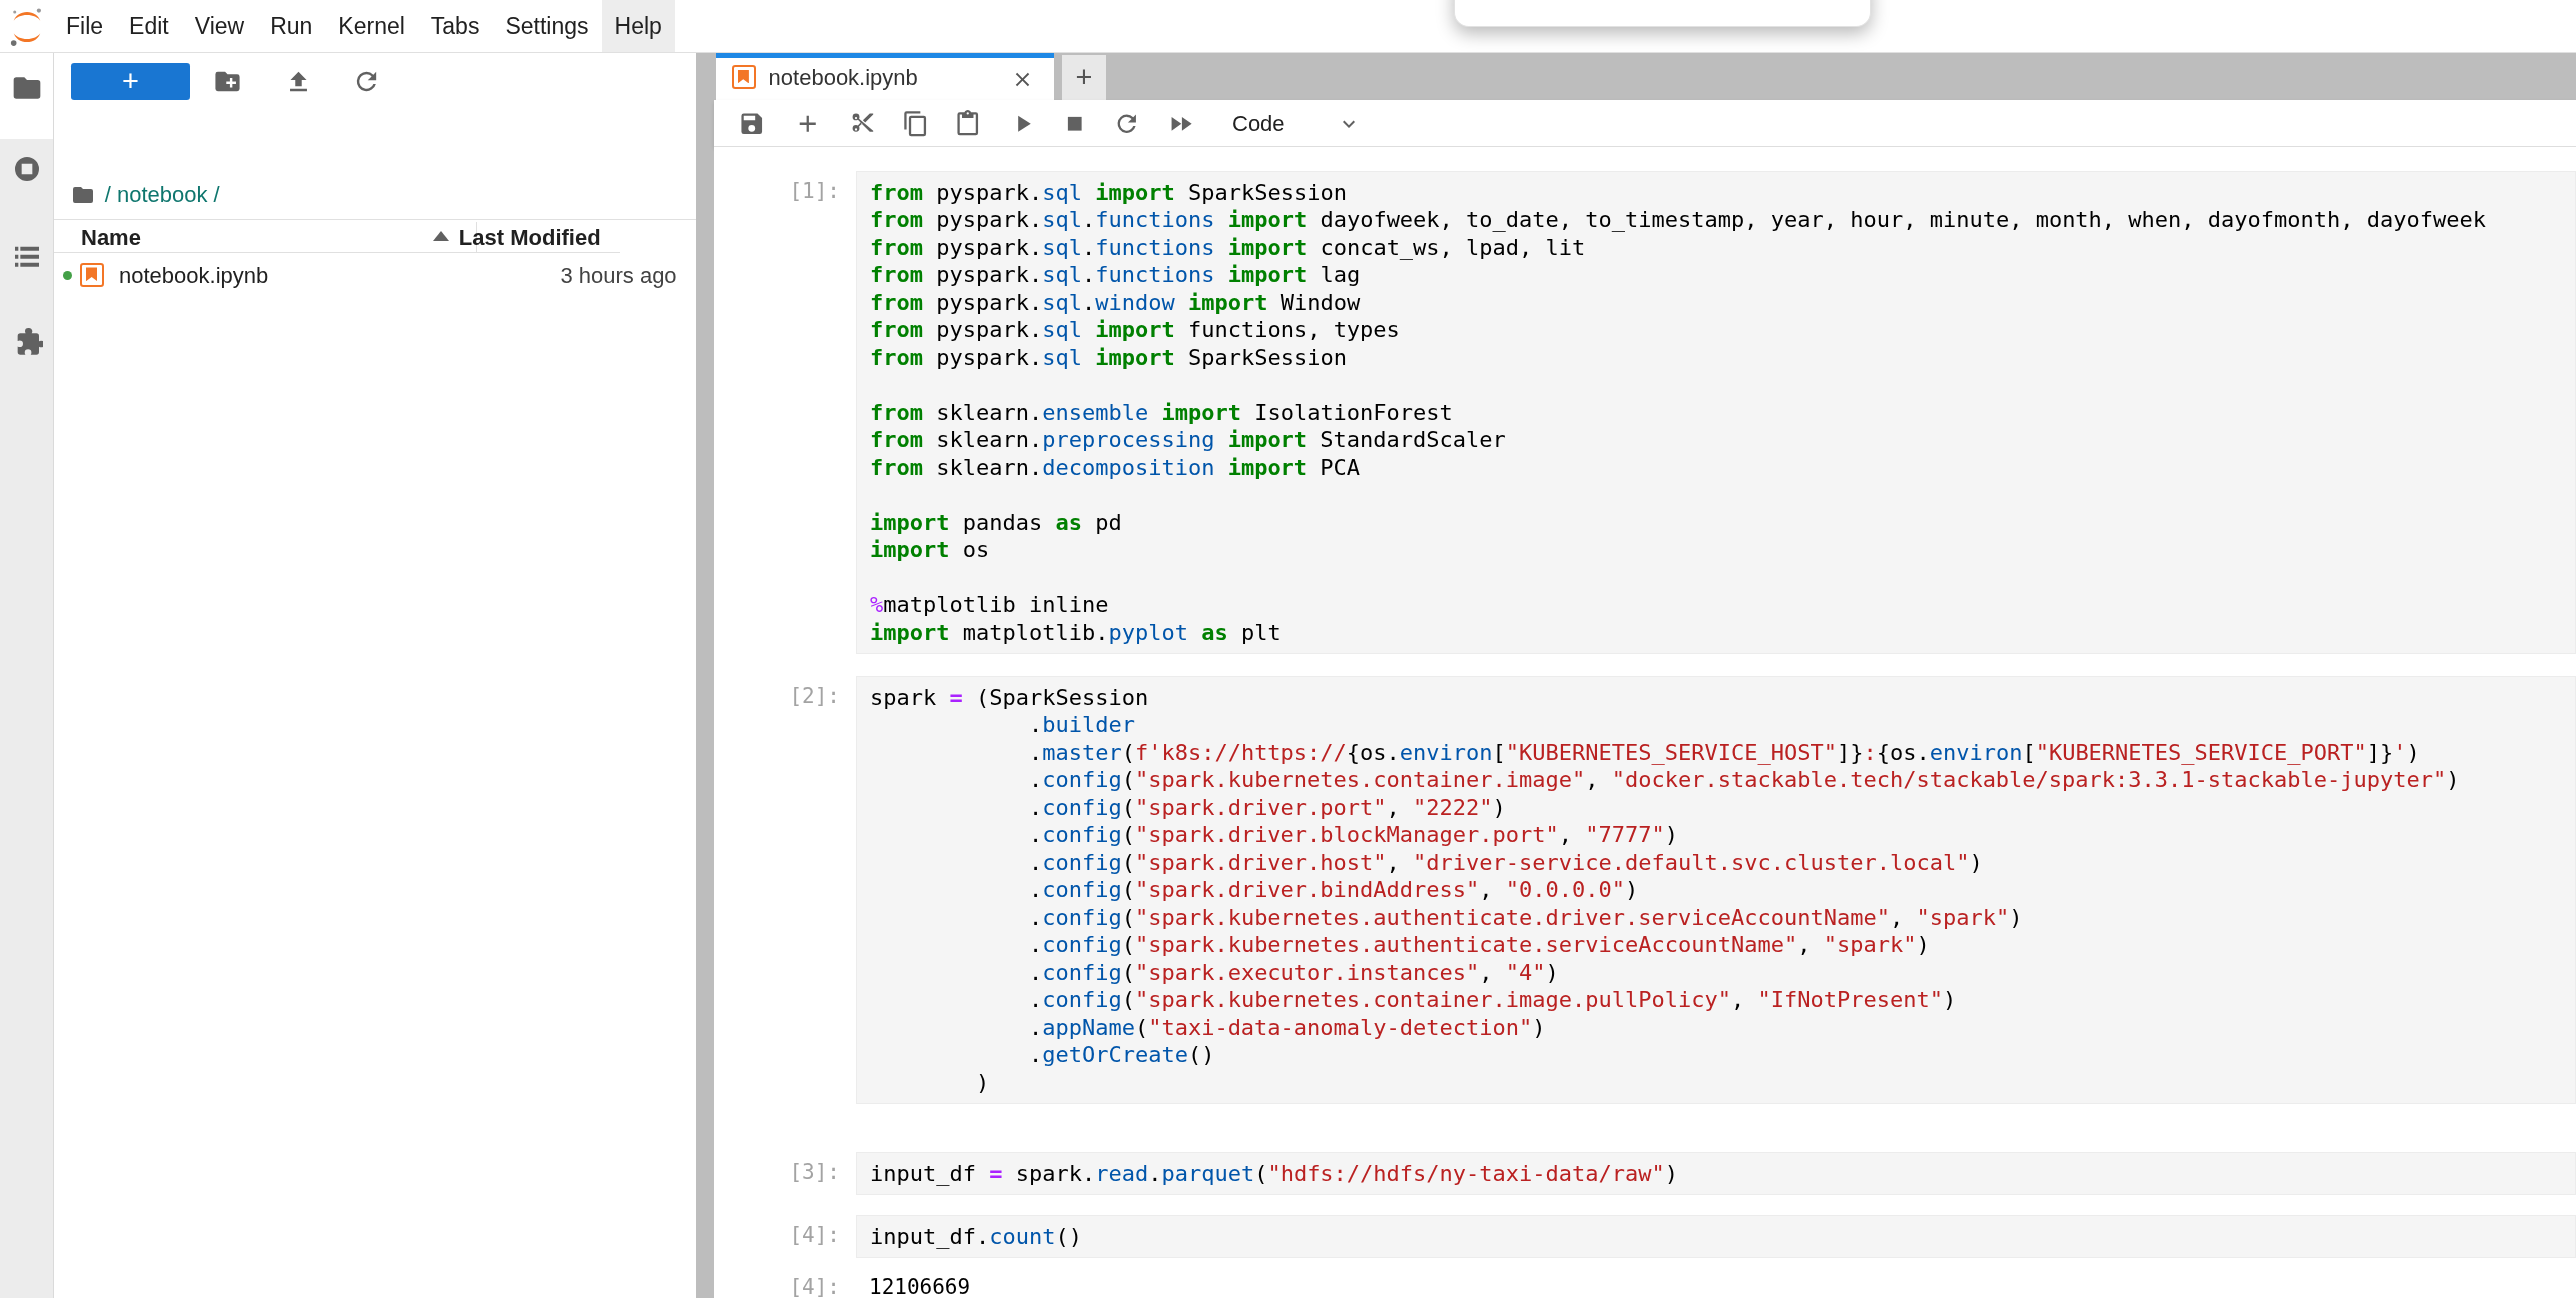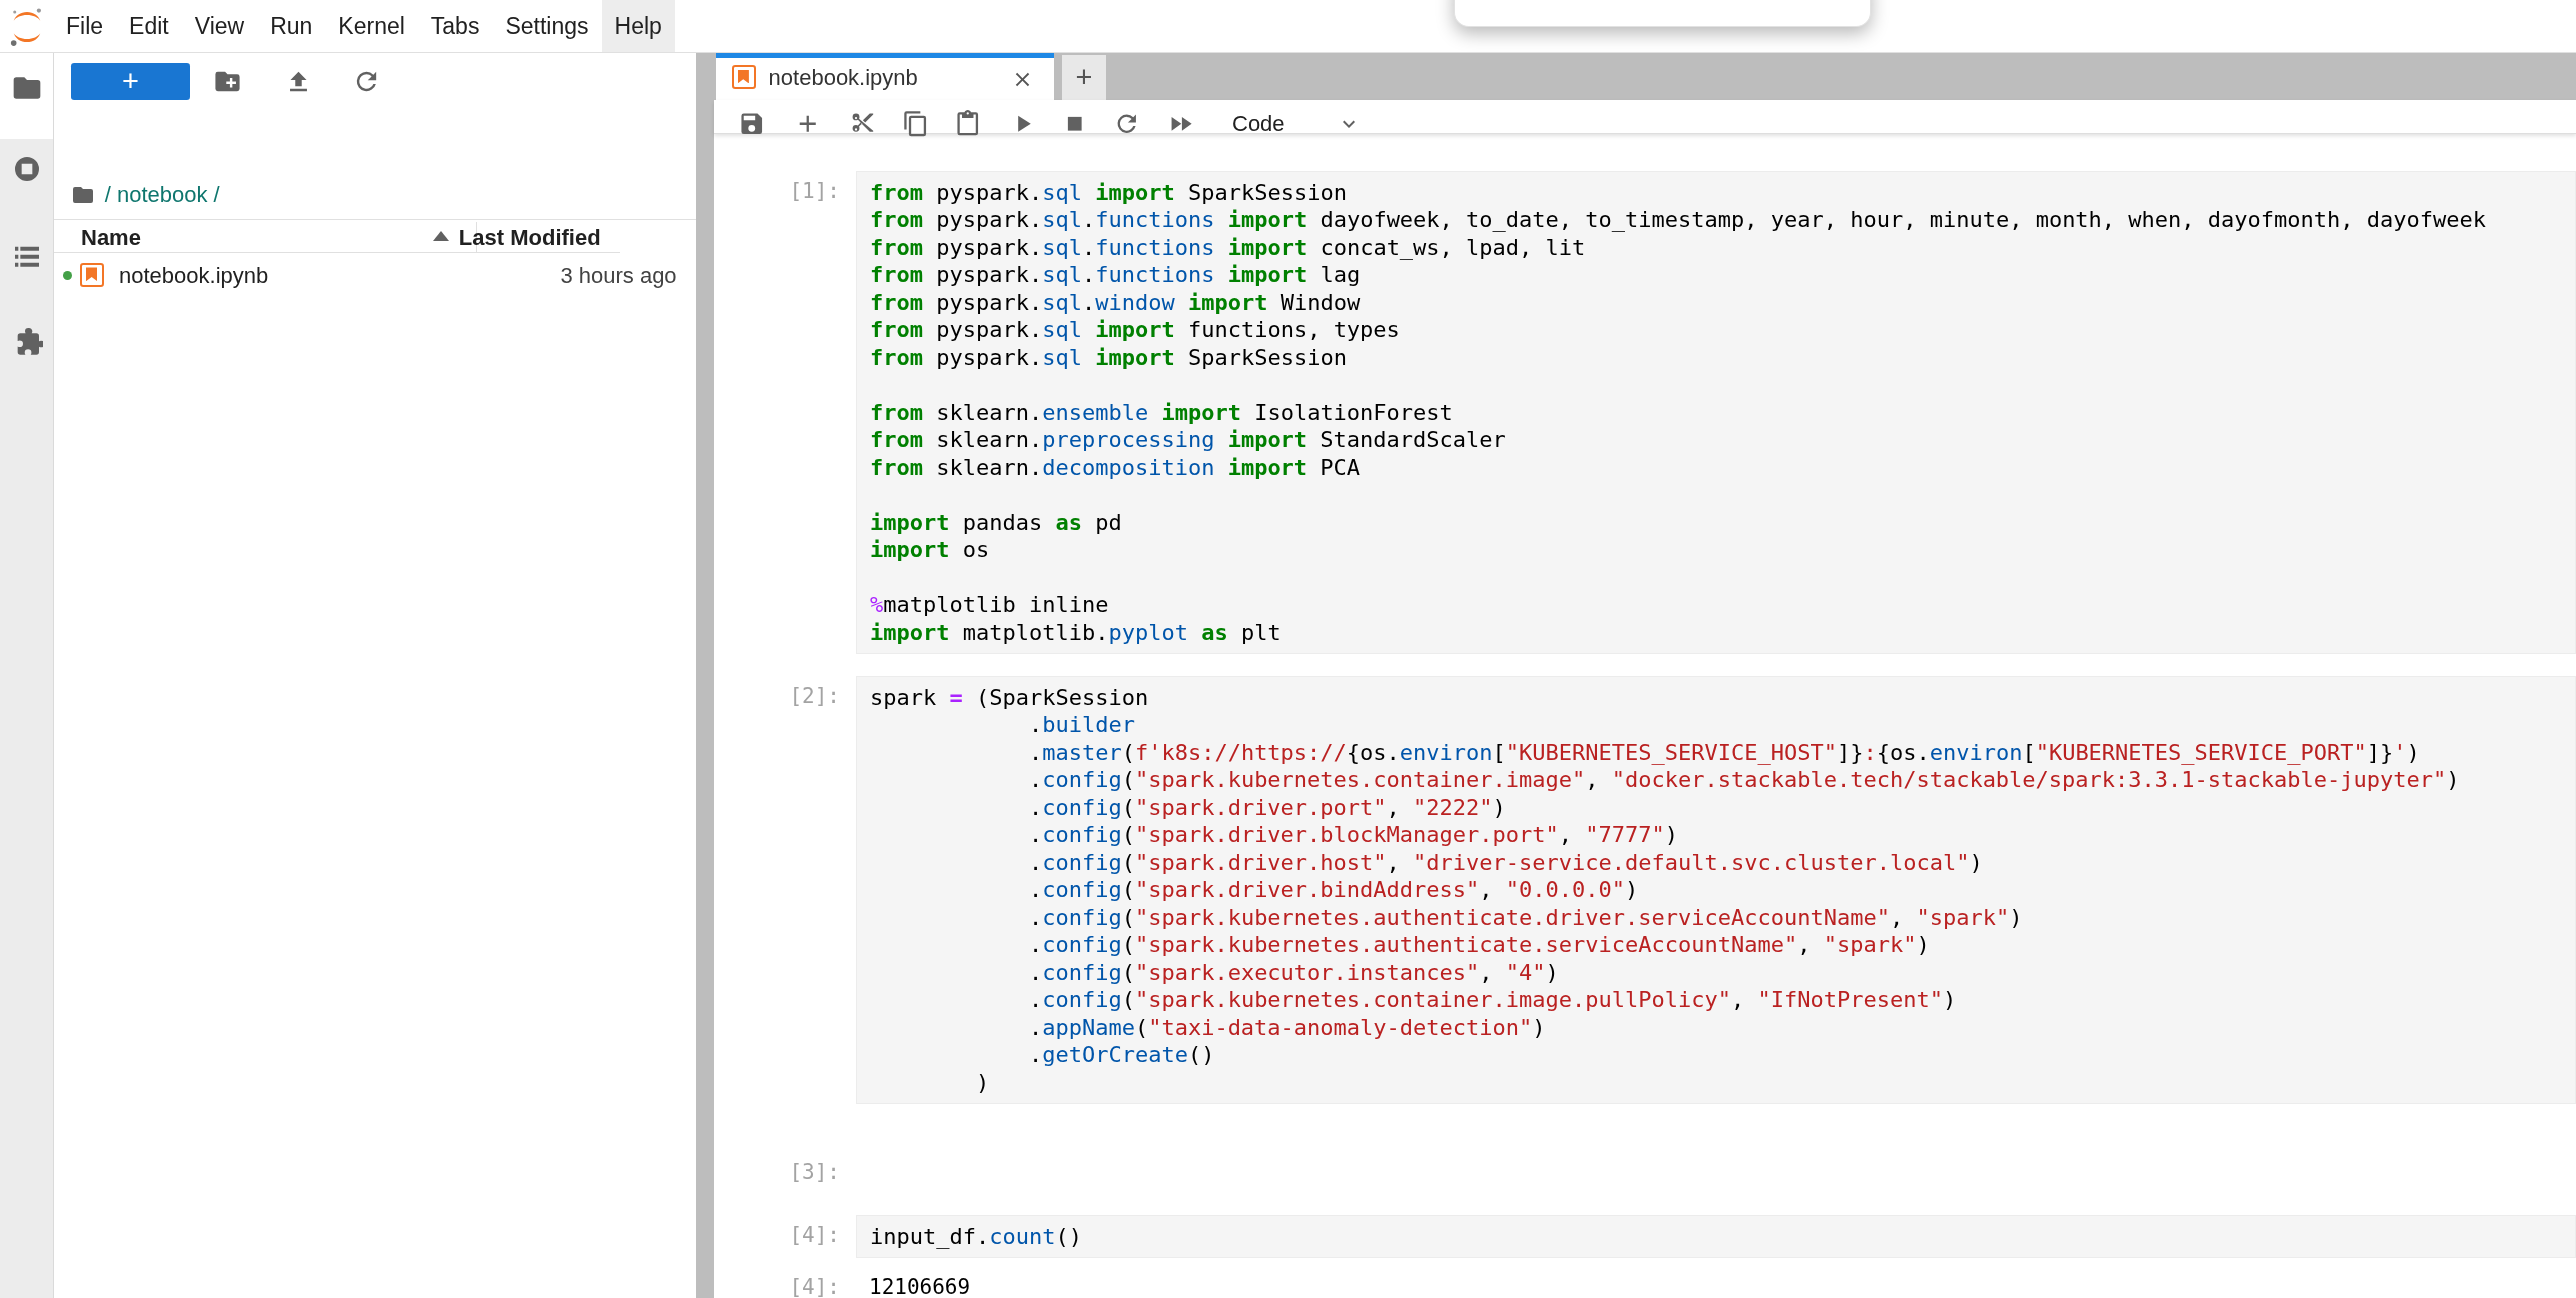--- a/index.html
+++ b/index.html
@@ -93,21 +93,21 @@
   }
   #tab-active .nb-icon { position:absolute; left:16px; top:7.3px; }
   #tab-label { position:absolute; left:53px; top:7.3px; font-size:22px; color:#333; }
   #tab-close { position:absolute; right:19.4px; top:9.7px; width:23px; height:23px; }
   #tab-close svg { width:23px; height:23px; fill:#555; }
   #newtab-btn {
     position:absolute; left:348px; top:1.6px; width:44px; height:45px; background:#e8e8e8;
     display:flex; align-items:center; justify-content:center; font-size:29px; color:#555; line-height:1;
   }
   #nbtoolbar {
-    position:absolute; top:47px; left:0; width:100%; height:34px; background:#fff;
+    position:absolute; top:47px; left:0; width:100%; height:47px; background:#fff;
     border-bottom:0.8px solid #dedede; box-shadow:0 2.4px 4px rgba(0,0,0,0.12);
   }
   .tb-icon { position:absolute; top:9.7px; width:27.5px; height:27.5px; }
   .tb-icon svg { width:27.5px; height:27.5px; fill:#616161; }
   #tb-save{left:24px;} #tb-add{left:80px;} #tb-cut{left:134px;} #tb-copy{left:188px;}
   #tb-paste{left:240px;} #tb-run{left:295px;} #tb-stop{left:347px;} #tb-restart{left:399px;} #tb-ffwd{left:453px;}
   #tb-mode { position:absolute; left:518px; top:0; height:47px; line-height:47px; font-size:22px; color:#212121; }
   #tb-chevron { position:absolute; left:623px; top:12px; width:24px; height:24px; }
   #tb-chevron svg { width:24px; height:24px; fill:#616161; }
   
@@ -305,19 +305,22 @@
     <div id="out-text" style="top:1127px;">12106669</div>
   <div class="prompt" style="top: 31px;">[1]:</div>
       <div class="cellbox" style="top: 24px;">
         <pre><div class="codeline"><span class="tok-k">from</span><span class="tok-t"> pyspark.</span><span class="tok-p">sql</span><span class="tok-t"> </span><span class="tok-k">import</span><span class="tok-t"> SparkSession</span></div><div class="codeline"><span class="tok-k">from</span><span class="tok-t"> pyspark.</span><span class="tok-p">sql</span><span class="tok-t">.</span><span class="tok-p">functions</span><span class="tok-t"> </span><span class="tok-k">import</span><span class="tok-t"> dayofweek, to_date, to_timestamp, year, hour, minute, month, when, dayofmonth, dayofweek</span></div><div class="codeline"><span class="tok-k">from</span><span class="tok-t"> pyspark.</span><span class="tok-p">sql</span><span class="tok-t">.</span><span class="tok-p">functions</span><span class="tok-t"> </span><span class="tok-k">import</span><span class="tok-t"> concat_ws, lpad, lit</span></div><div class="codeline"><span class="tok-k">from</span><span class="tok-t"> pyspark.</span><span class="tok-p">sql</span><span class="tok-t">.</span><span class="tok-p">functions</span><span class="tok-t"> </span><span class="tok-k">import</span><span class="tok-t"> lag</span></div><div class="codeline"><span class="tok-k">from</span><span class="tok-t"> pyspark.</span><span class="tok-p">sql</span><span class="tok-t">.</span><span class="tok-p">window</span><span class="tok-t"> </span><span class="tok-k">import</span><span class="tok-t"> Window</span></div><div class="codeline"><span class="tok-k">from</span><span class="tok-t"> pyspark.</span><span class="tok-p">sql</span><span class="tok-t"> </span><span class="tok-k">import</span><span class="tok-t"> functions, types</span></div><div class="codeline"><span class="tok-k">from</span><span class="tok-t"> pyspark.</span><span class="tok-p">sql</span><span class="tok-t"> </span><span class="tok-k">import</span><span class="tok-t"> SparkSession</span></div><div class="codeline">&nbsp;</div><div class="codeline"><span class="tok-k">from</span><span class="tok-t"> sklearn.</span><span class="tok-p">ensemble</span><span class="tok-t"> </span><span class="tok-k">import</span><span class="tok-t"> IsolationForest</span></div><div class="codeline"><span class="tok-k">from</span><span class="tok-t"> sklearn.</span><span class="tok-p">preprocessing</span><span class="tok-t"> </span><span class="tok-k">import</span><span class="tok-t"> StandardScaler</span></div><div class="codeline"><span class="tok-k">from</span><span class="tok-t"> sklearn.</span><span class="tok-p">decomposition</span><span class="tok-t"> </span><span class="tok-k">import</span><span class="tok-t"> PCA</span></div><div class="codeline">&nbsp;</div><div class="codeline"><span class="tok-k">import</span><span class="tok-t"> pandas </span><span class="tok-k">as</span><span class="tok-t"> pd</span></div><div class="codeline"><span class="tok-k">import</span><span class="tok-t"> os</span></div><div class="codeline">&nbsp;</div><div class="codeline"><span class="tok-m">%</span><span class="tok-t">matplotlib inline</span></div><div class="codeline"><span class="tok-k">import</span><span class="tok-t"> matplotlib.</span><span class="tok-p">pyplot</span><span class="tok-t"> </span><span class="tok-k">as</span><span class="tok-t"> plt</span></div></pre>
       </div>
       <div class="prompt" style="top: 536px;">[2]:</div>
       <div class="cellbox" style="top: 529px;">
         <pre><div class="codeline"><span class="tok-t">spark </span><span class="tok-o">=</span><span class="tok-t"> (SparkSession</span></div><div class="codeline"><span class="tok-t">            .</span><span class="tok-p">builder</span></div><div class="codeline"><span class="tok-t">            .</span><span class="tok-p">master</span><span class="tok-t">(</span><span class="tok-s">f'k8s://https://</span><span class="tok-t">{os.</span><span class="tok-p">environ</span><span class="tok-t">[</span><span class="tok-s">"KUBERNETES_SERVICE_HOST"</span><span class="tok-t">]}</span><span class="tok-s">:</span><span class="tok-t">{os.</span><span class="tok-p">environ</span><span class="tok-t">[</span><span class="tok-s">"KUBERNETES_SERVICE_PORT"</span><span class="tok-t">]}</span><span class="tok-s">'</span><span class="tok-t">)</span></div><div class="codeline"><span class="tok-t">            .</span><span class="tok-p">config</span><span class="tok-t">(</span><span class="tok-s">"spark.kubernetes.container.image"</span><span class="tok-t">, </span><span class="tok-s">"docker.stackable.tech/stackable/spark:3.3.1-stackable-jupyter"</span><span class="tok-t">)</span></div><div class="codeline"><span class="tok-t">            .</span><span class="tok-p">config</span><span class="tok-t">(</span><span class="tok-s">"spark.driver.port"</span><span class="tok-t">, </span><span class="tok-s">"2222"</span><span class="tok-t">)</span></div><div class="codeline"><span class="tok-t">            .</span><span class="tok-p">config</span><span class="tok-t">(</span><span class="tok-s">"spark.driver.blockManager.port"</span><span class="tok-t">, </span><span class="tok-s">"7777"</span><span class="tok-t">)</span></div><div class="codeline"><span class="tok-t">            .</span><span class="tok-p">config</span><span class="tok-t">(</span><span class="tok-s">"spark.driver.host"</span><span class="tok-t">, </span><span class="tok-s">"driver-service.default.svc.cluster.local"</span><span class="tok-t">)</span></div><div class="codeline"><span class="tok-t">            .</span><span class="tok-p">config</span><span class="tok-t">(</span><span class="tok-s">"spark.driver.bindAddress"</span><span class="tok-t">, </span><span class="tok-s">"0.0.0.0"</span><span class="tok-t">)</span></div><div class="codeline"><span class="tok-t">            .</span><span class="tok-p">config</span><span class="tok-t">(</span><span class="tok-s">"spark.kubernetes.authenticate.driver.serviceAccountName"</span><span class="tok-t">, </span><span class="tok-s">"spark"</span><span class="tok-t">)</span></div><div class="codeline"><span class="tok-t">            .</span><span class="tok-p">config</span><span class="tok-t">(</span><span class="tok-s">"spark.kubernetes.authenticate.serviceAccountName"</span><span class="tok-t">, </span><span class="tok-s">"spark"</span><span class="tok-t">)</span></div><div class="codeline"><span class="tok-t">            .</span><span class="tok-p">config</span><span class="tok-t">(</span><span class="tok-s">"spark.executor.instances"</span><span class="tok-t">, </span><span class="tok-s">"4"</span><span class="tok-t">)</span></div><div class="codeline"><span class="tok-t">            .</span><span class="tok-p">config</span><span class="tok-t">(</span><span class="tok-s">"spark.kubernetes.container.image.pullPolicy"</span><span class="tok-t">, </span><span class="tok-s">"IfNotPresent"</span><span class="tok-t">)</span></div><div class="codeline"><span class="tok-t">            .</span><span class="tok-p">appName</span><span class="tok-t">(</span><span class="tok-s">"taxi-data-anomaly-detection"</span><span class="tok-t">)</span></div><div class="codeline"><span class="tok-t">            .</span><span class="tok-p">getOrCreate</span><span class="tok-t">()</span></div><div class="codeline"><span class="tok-t">        )</span></div></pre>
       </div>
       <div class="prompt" style="top: 1012px;">[3]:</div>
+      <div class="cellbox" style="top: 1005px;">
+        <pre><div class="codeline"><span class="tok-t">input_df </span><span class="tok-o">=</span><span class="tok-t"> spark.</span><span class="tok-p">read</span><span class="tok-t">.</span><span class="tok-p">parquet</span><span class="tok-t">(</span><span class="tok-s">"hdfs://hdfs/ny-taxi-data/raw"</span><span class="tok-t">)</span></div></pre>
+      </div>
       <div class="prompt" style="top: 1075px;">[4]:</div>
       <div class="cellbox" style="top: 1068px;">
         <pre><div class="codeline"><span class="tok-t">input_df.</span><span class="tok-p">count</span><span class="tok-t">()</span></div></pre>
       </div>
     </div>
 </div>
 
 
 </body></html>

